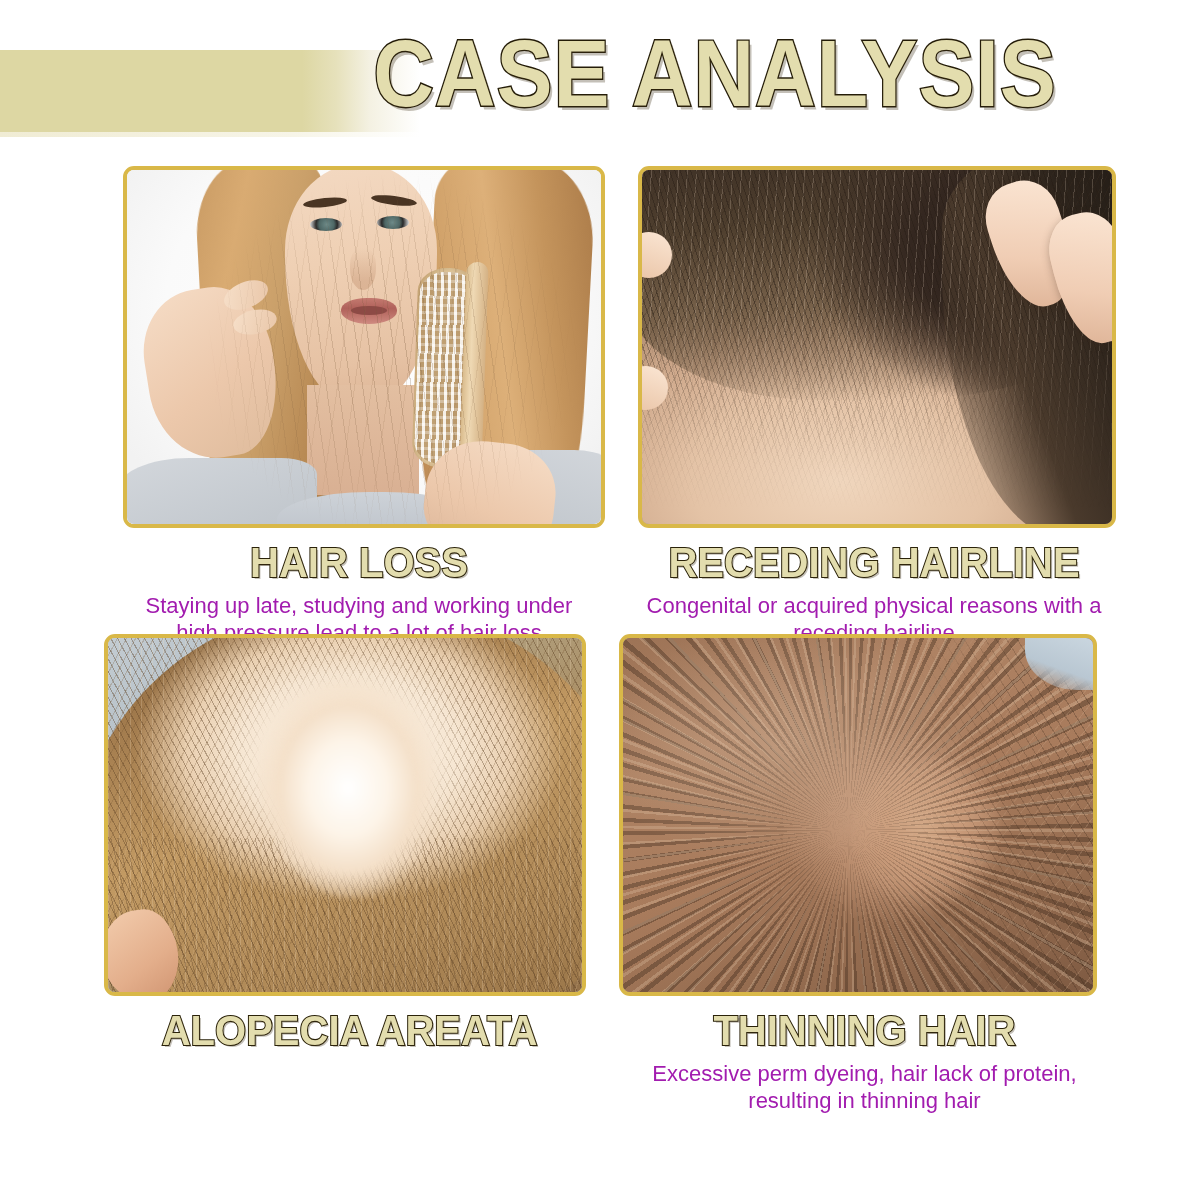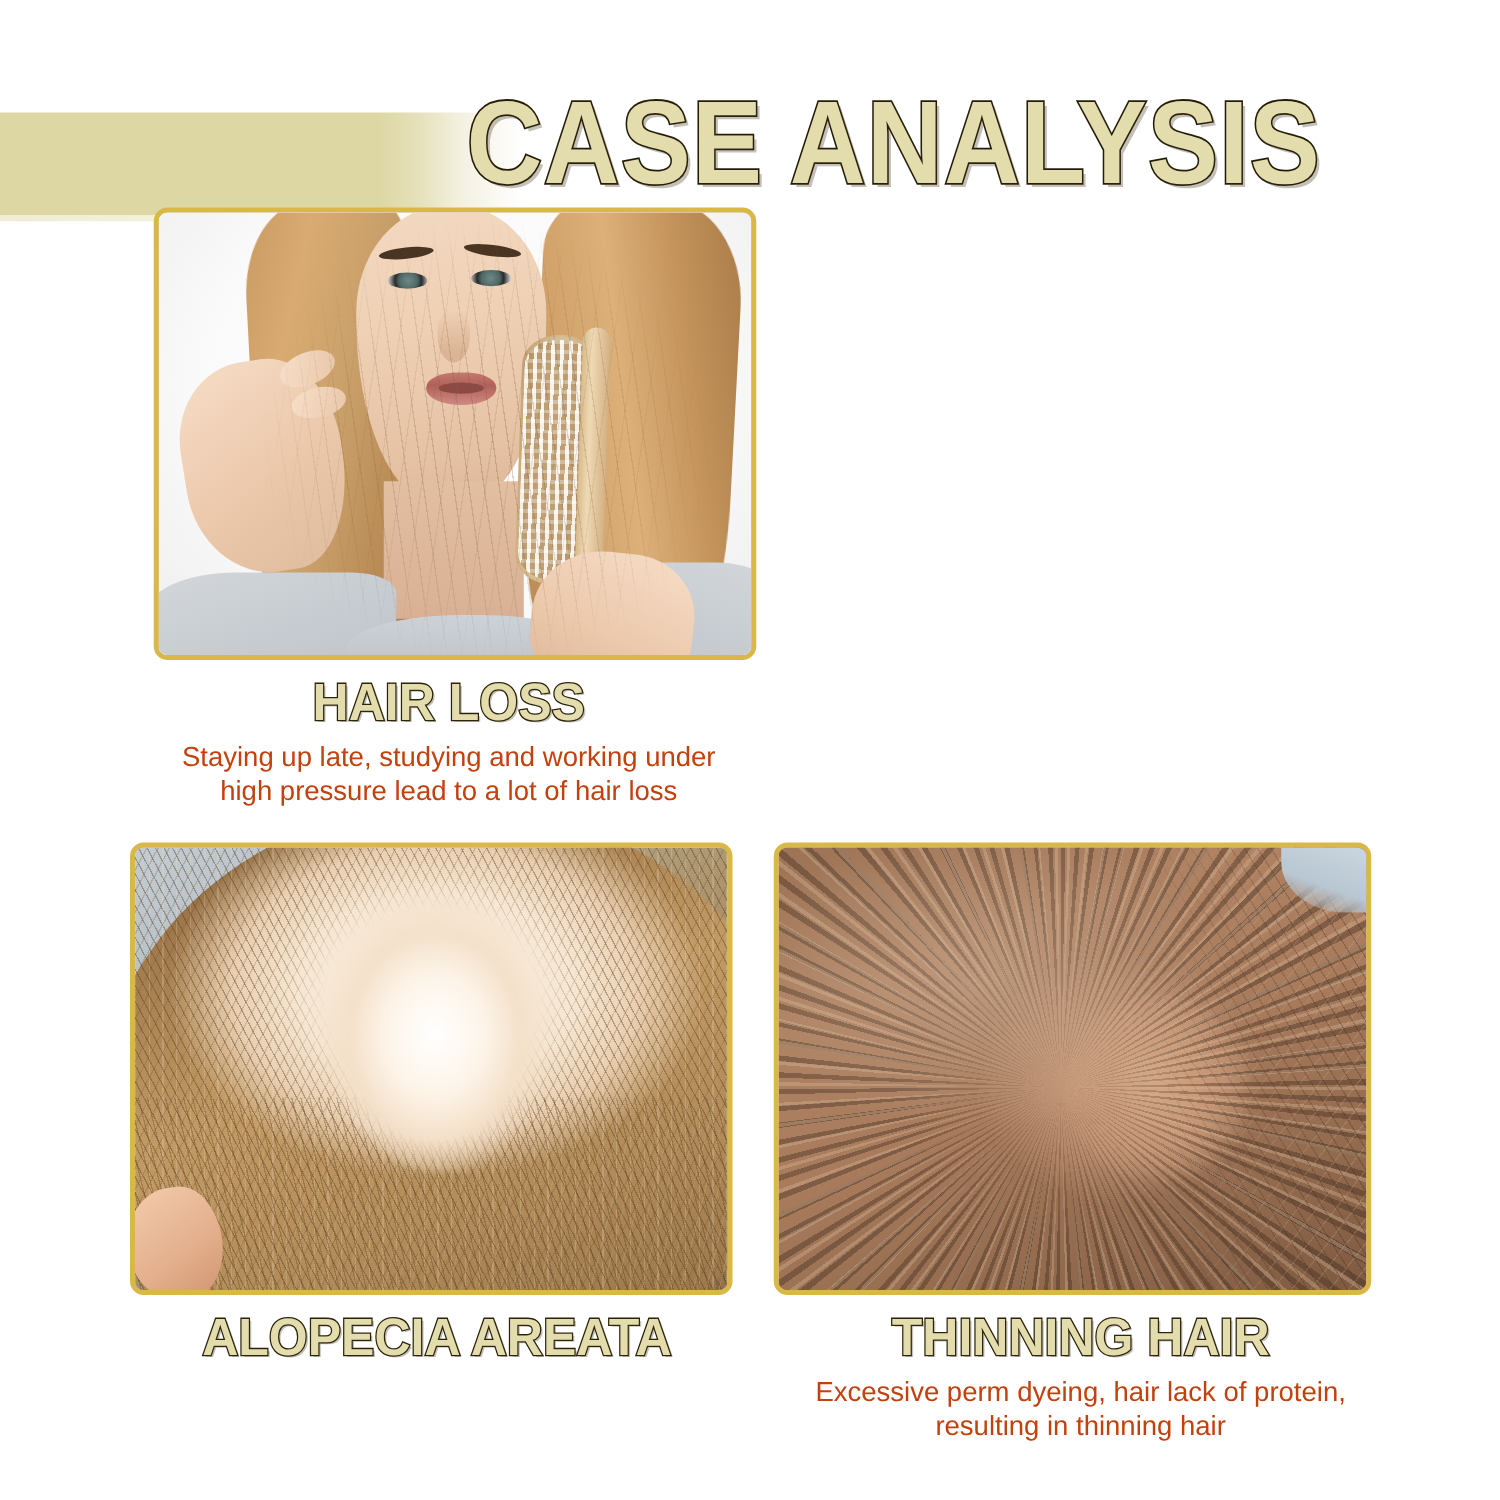--- a/index.html
+++ b/index.html
@@ -19,21 +19,20 @@
     height: 1200px;
     background: #ffffff;
   }
 
   
   .header {
     position: absolute;
     left: 0; top: 0;
     width: 968px;
     height: 150px;
-    margin-top: 40px;
   }
 
   .header-band {
     position: absolute;
     left: 0;
     top: 50px;
     width: 420px;
     height: 83px;
     background: linear-gradient(to right,
                 #ddd7a3 0%,
@@ -80,21 +79,21 @@
     height: 1050px;
   }
 
   .card {
     position: absolute;
     width: 491px;
   }
   .card.col-left  { left: 104px; }
   .card.col-right { left: 619px; }
   .card.row-top    { top: 16px; padding-left: 19px; }
-  .card.row-bottom { top: 524px; }
+  .card.row-bottom { top: 484px; }
 
   .photo-frame {
     position: relative;
     width: 482px;
     height: 362px;
     border: 4px solid #d9b848;
     border-radius: 11px;
     overflow: hidden;
     background: #cfcfcf;
   }
@@ -121,21 +120,21 @@
     paint-order: stroke fill;
     text-shadow: 2px 2px 0 rgba(60,48,20,0.30);
   }
 
   .card-caption {
     margin-top: 8px;
     text-align: center;
     font-family: "Liberation Sans", sans-serif;
     font-size: 22px;
     line-height: 27px;
-    color: #c2410c;
+    color: #a21caf;
     padding: 0 4px;
   }
 
   
 
   
   .p1 { background: #fdfdfd; }
   .p1 .bg-white { position:absolute; inset:0; background:
       radial-gradient(ellipse 60% 70% at 50% 40%, #ffffff 0%, #fafafa 70%, #f2f2f2 100%); }
   .p1 .hair-left {
@@ -413,20 +412,37 @@
           <div class="bristles"></div>
           <div class="brush-handle"></div>
           <div class="hand-r"></div>
           <div class="loose"></div>
         </div>
       </div>
       <div class="card-label">HAIR LOSS</div>
       <div class="card-caption">Staying up late, studying and working under high pressure lead to a lot of hair loss</div>
     </div>
 
+    <div class="card col-right row-top">
+      <div class="photo-frame">
+        <div class="photo p2">
+          <div class="scalp"></div>
+          <div class="darkhair"></div>
+          <div class="darkhair-r"></div>
+          <div class="strands"></div>
+          <div class="wisps"></div>
+          <div class="finger1"></div>
+          <div class="finger2"></div>
+          <div class="finger3"></div>
+          <div class="finger4"></div>
+        </div>
+      </div>
+      <div class="card-label">RECEDING HAIRLINE</div>
+      <div class="card-caption">Congenital or acquired physical reasons with a receding hairline</div>
+    </div>
 
     <div class="card col-left row-bottom">
       <div class="photo-frame">
         <div class="photo p3">
           <div class="bg"></div>
           <div class="head"></div>
           <div class="strands"></div>
           <div class="strands-low"></div>
           <div class="patch"></div>
           <div class="ear"></div>

